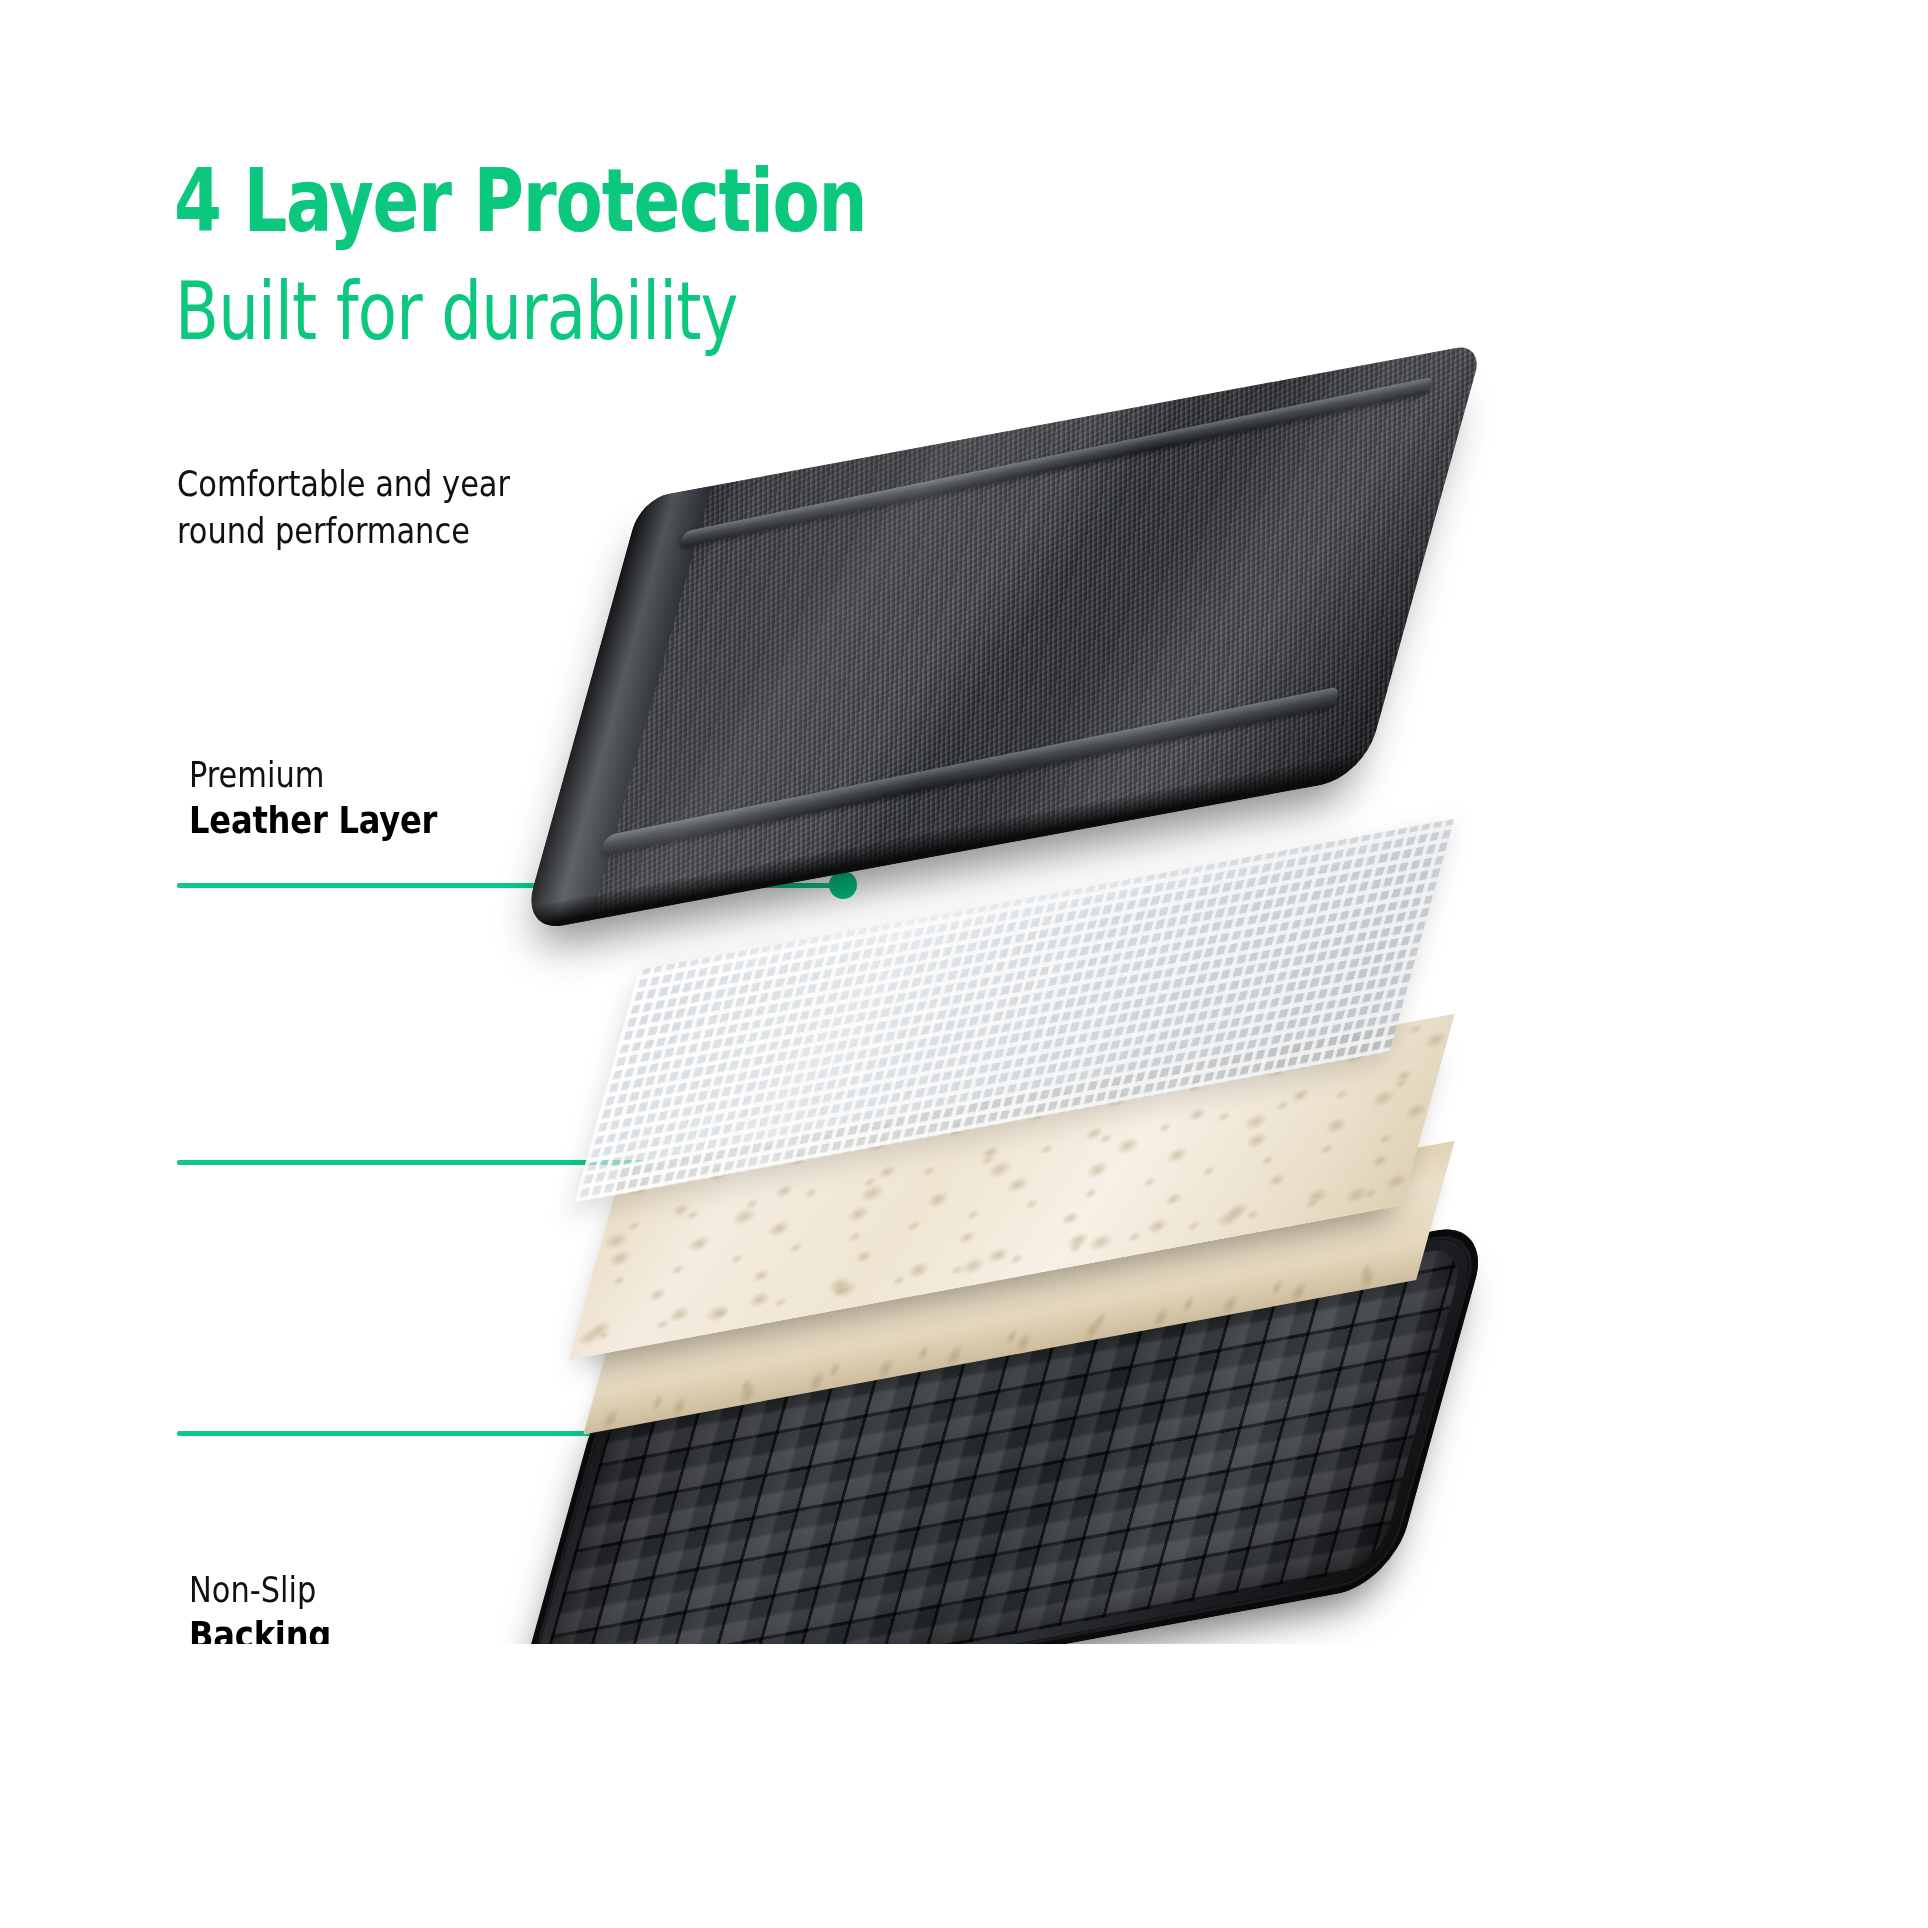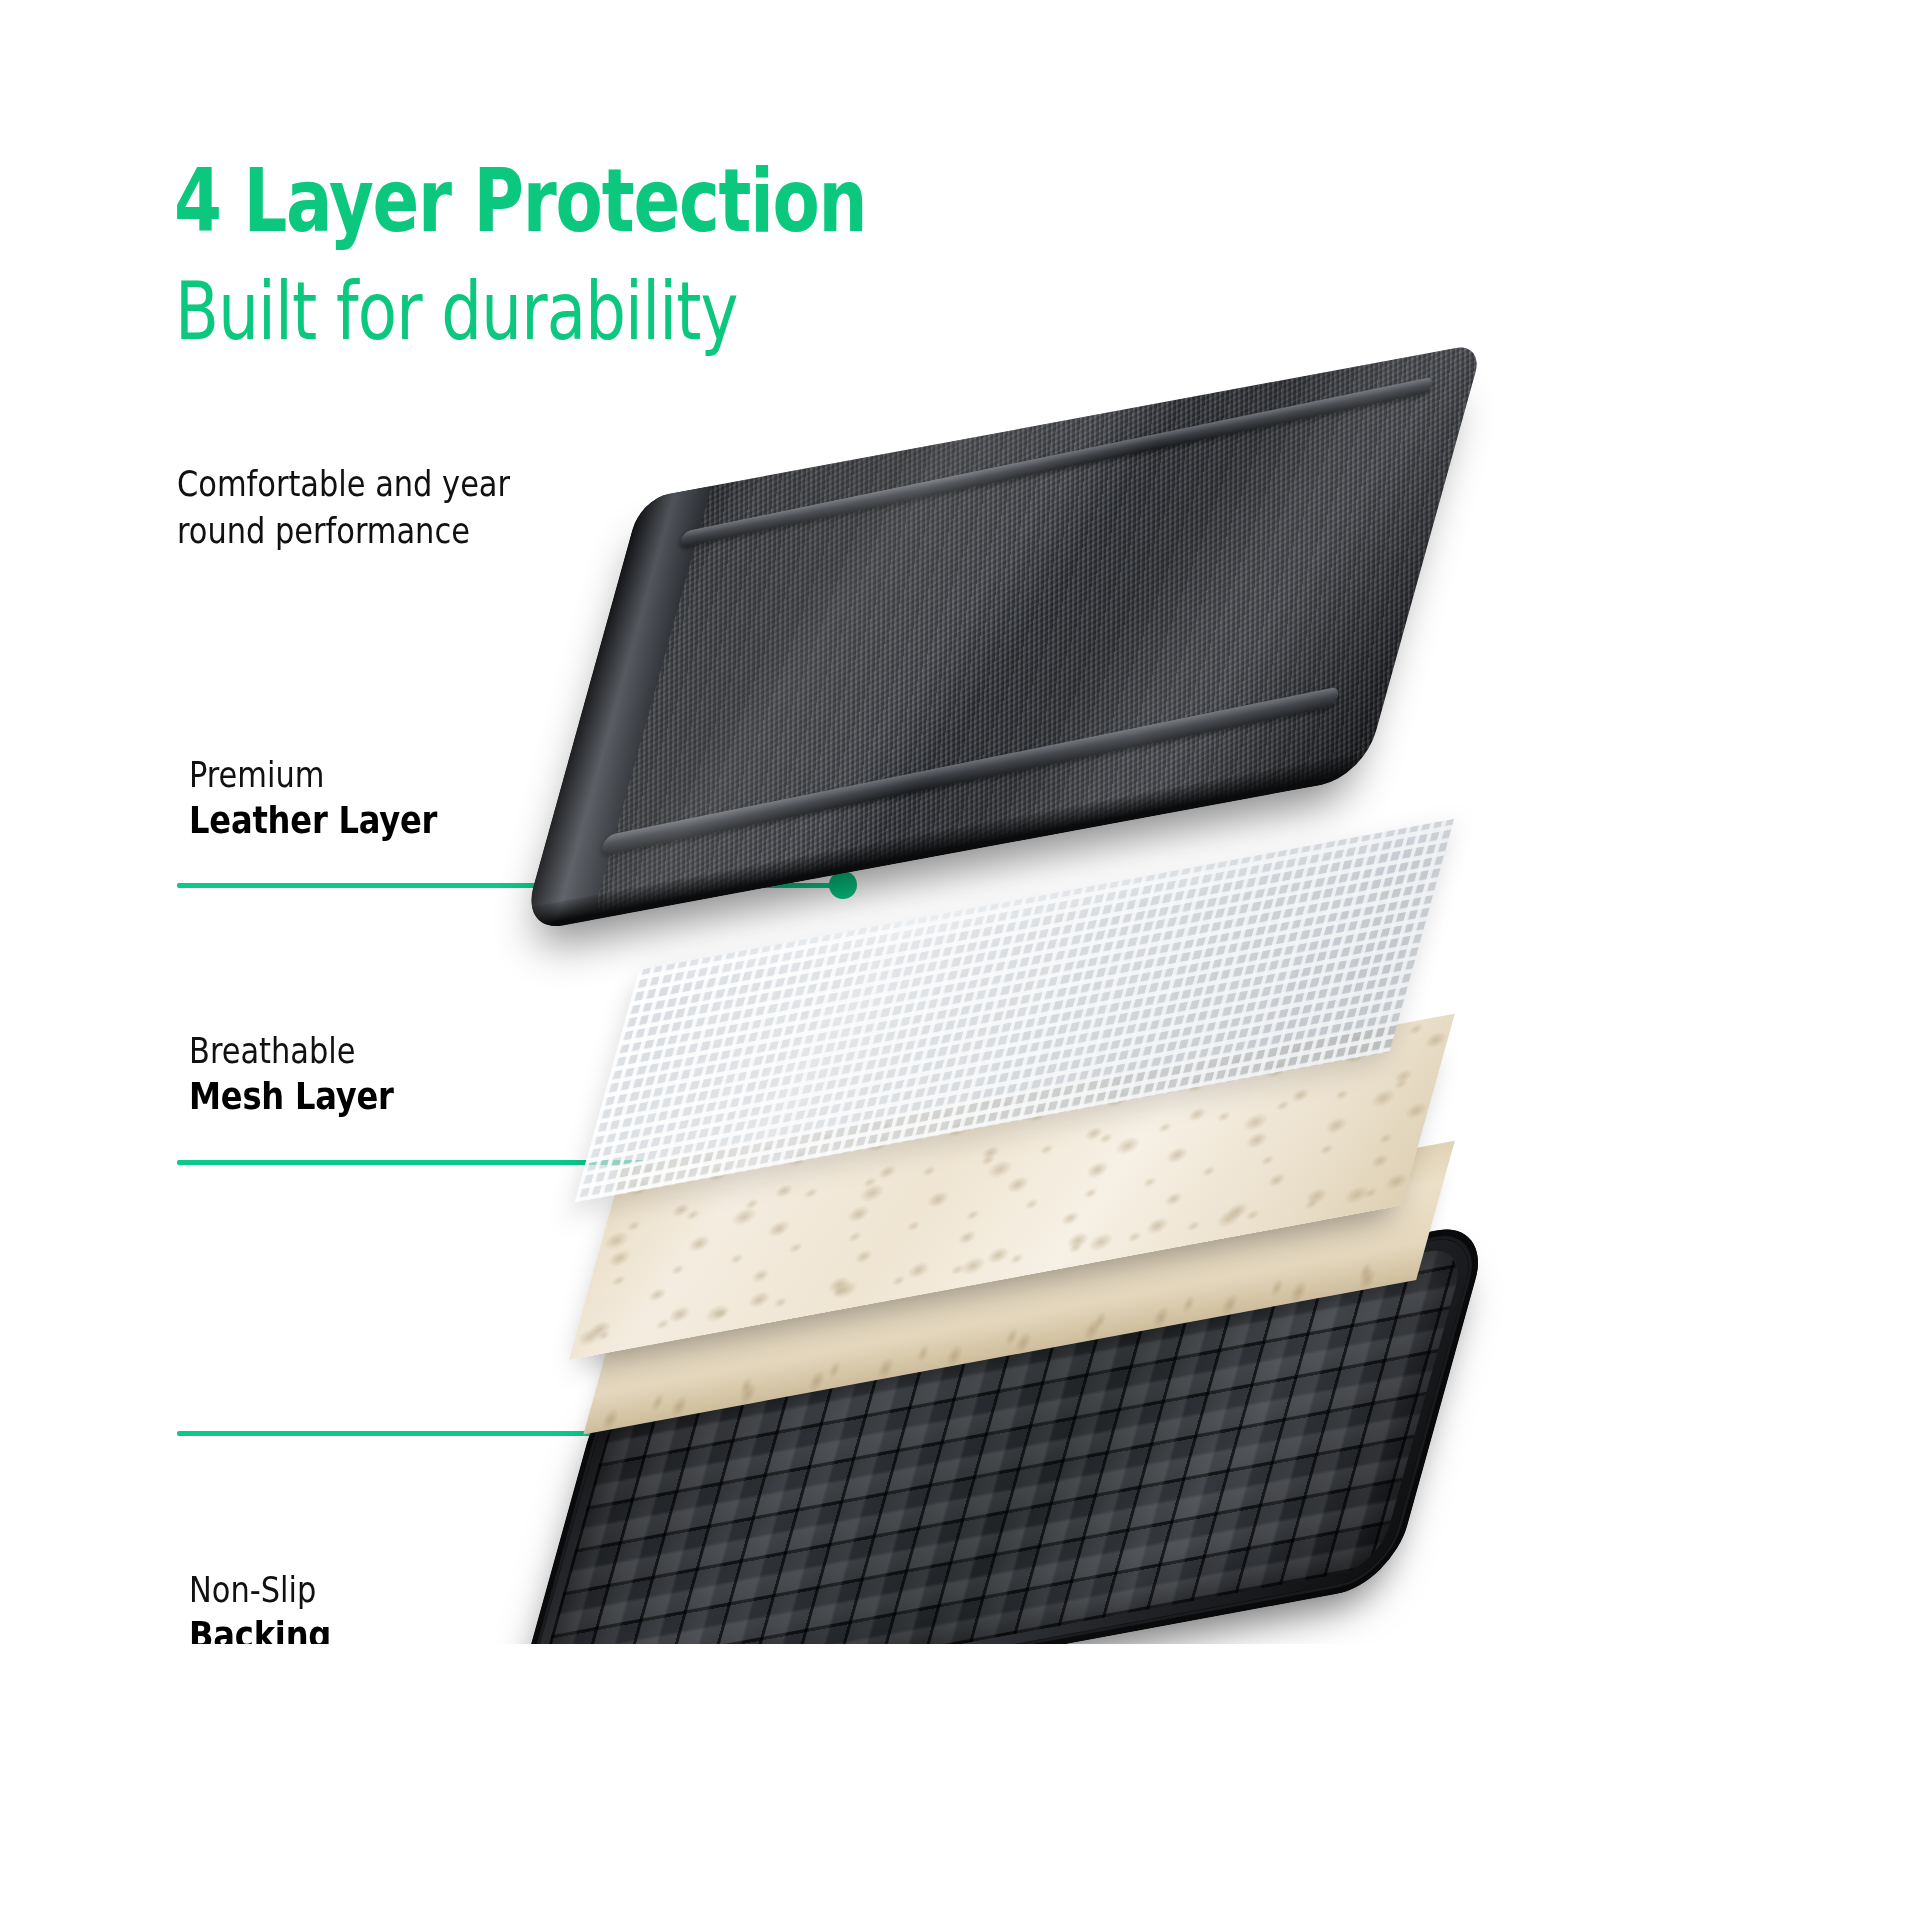--- a/index.html
+++ b/index.html
@@ -208,24 +208,20 @@
   <div class="tagline">Comfortable and year
 round performance</div>
 
   <div class="callout" style="top:753px;">
     <div class="top-word">Premium</div>
     <div class="bot-word">Leather Layer</div>
   </div>
   <div class="leader" style="left:177px;top:883px;width:670px;"></div>
   <div class="leader-dot" style="left:829px;top:871px;"></div>
 
-  <div class="callout" style="top:1029px;">
-    <div class="top-word">Breathable</div>
-    <div class="bot-word">Mesh Layer</div>
-  </div>
   <div class="leader" style="left:177px;top:1160px;width:670px;"></div>
   <div class="leader-dot" style="left:829px;top:1148px;"></div>
 
   <div class="leader" style="left:177px;top:1431px;width:833px;"></div>
   <div class="leader-dot" style="left:993px;top:1419px;"></div>
 
   <div class="callout" style="top:1568px;">
     <div class="top-word">Non-Slip</div>
     <div class="bot-word">Backing</div>
   </div>

